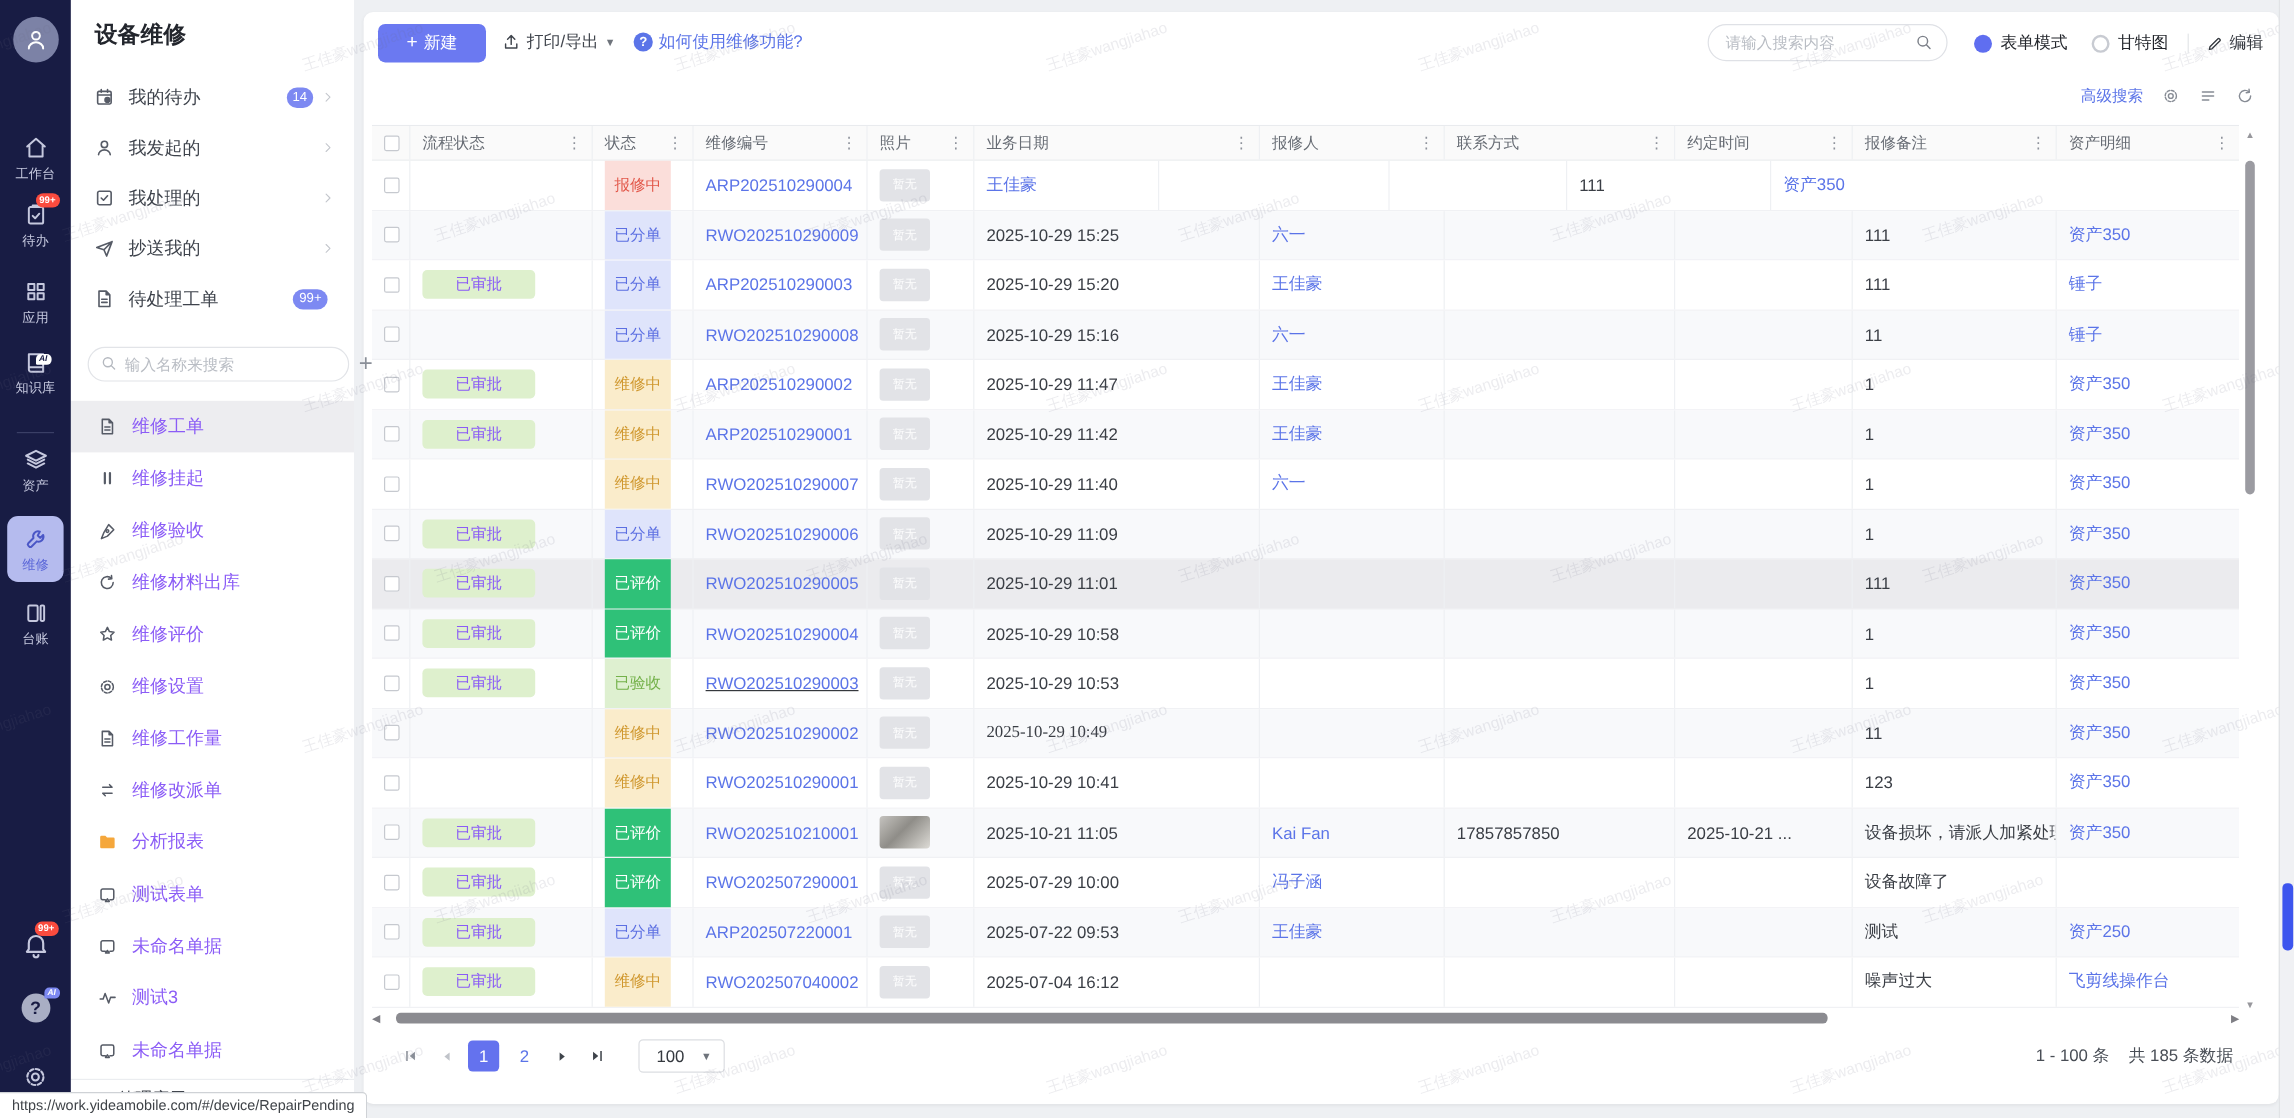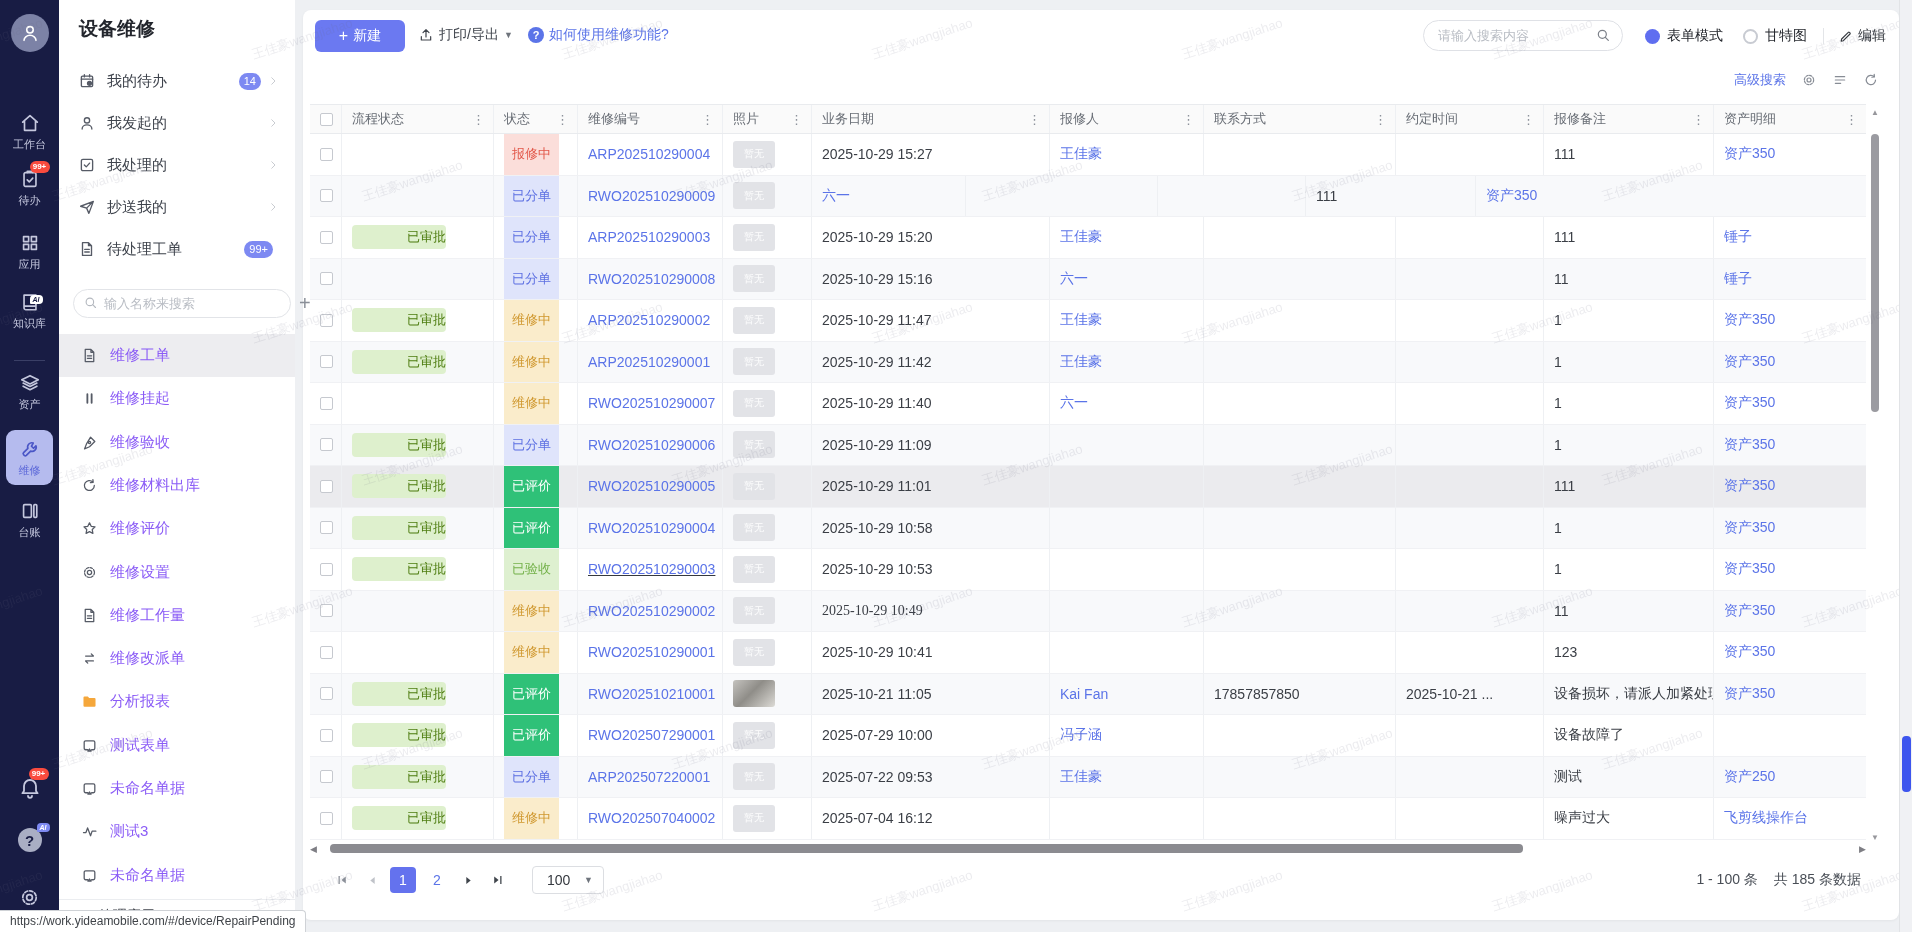--- a/index.html
+++ b/index.html
@@ -71,21 +71,21 @@
   .tcell:last-child { border-right:none; }
   .hcell { justify-content:space-between; font-size:13px; color:#676c74; }
   .hcell .more { color:#8d929b; font-size:13px; cursor:pointer; }
   .cb { width:13px; height:13px; border:1px solid #c6c9cf; border-radius:2px; background:#fff; margin:0 auto; cursor:pointer; }
   .badge { border-radius:4px; font-size:13px; line-height:22px; padding:16px 8px; }
   .b-red { background:#fbdeda; color:#e25749; }
   .b-blue { background:#dfe4fb; color:#5c6fe2; }
   .b-yellow { background:#faeccb; color:#d0982f; }
   .b-green-solid { background:#2fc178; color:#fff; }
   .b-green-light { background:#def0d0; color:#74b14a; }
-  .proc-badge { background:#def0cd; color:#4d7c0f; border-radius:4px; font-size:13px; line-height:24px; width:94px; text-align:right; }
+  .proc-badge { background:#def0cd; color:#8b5cf6; border-radius:4px; font-size:13px; line-height:24px; width:94px; text-align:center; }
   .linktext { color:#5b74e8; font-size:14px; cursor:pointer; }
   .plaintext { color:#3a3e45; font-size:14px; }
   .photo-ph { width:42px; height:27px; background:#e2e3e7; border-radius:3px; color:rgba(255,255,255,.95); font-size:10px; display:flex; align-items:center; justify-content:center; }
   .photo-img { width:42px; height:27px; border-radius:3px; background:linear-gradient(135deg,#c5c3bf 0%,#8f8d88 45%,#dddbd6 100%); cursor:pointer; }
 
   
   .vscroll { position:absolute; right:18px; top:96px; width:12px; height:738px; }
   .vthumb { position:absolute; left:2px; top:28px; width:8px; height:278px; background:#9b9ba1; border-radius:4px; }
   .varrow { position:absolute; left:1px; width:10px; text-align:center; font-size:8px; color:#97979c; cursor:pointer; }
   .hscroll { position:absolute; left:7px; top:832px; width:1556px; height:14px; }
@@ -628,23 +628,20 @@
           <div class="tcell" style="width: 152px;"></div>
           <div class="tcell" style="width: 84px;">
             <span class="badge b-red">报修中</span>
           </div>
           <div class="tcell" style="width: 145px;">
             <span class="linktext">ARP202510290004</span>
           </div>
           <div class="tcell" style="width: 89px;">
             <span class="photo-ph">暂无</span>
           </div>
-          <div class="tcell" style="width: 238px;">
-            <span class="plaintext">2025-10-29 15:27</span>
-          </div>
           <div class="tcell" style="width: 154px;">
             <span class="linktext">王佳豪</span>
           </div>
           <div class="tcell" style="width: 192px;"></div>
           <div class="tcell" style="width: 148px;"></div>
           <div class="tcell" style="width: 170px;">
             <span class="plaintext">111</span>
           </div>
           <div class="tcell" style="width: 152px;">
             <span class="linktext">资产350</span>
@@ -656,20 +653,23 @@
           </div>
           <div class="tcell" style="width: 152px;"></div>
           <div class="tcell" style="width: 84px;">
             <span class="badge b-blue">已分单</span>
           </div>
           <div class="tcell" style="width: 145px;">
             <span class="linktext">RWO202510290009</span>
           </div>
           <div class="tcell" style="width: 89px;">
             <span class="photo-ph">暂无</span>
+          </div>
+          <div class="tcell" style="width: 238px;">
+            <span class="plaintext">2025-10-29 15:25</span>
           </div>
           <div class="tcell" style="width: 154px;">
             <span class="linktext">六一</span>
           </div>
           <div class="tcell" style="width: 192px;"></div>
           <div class="tcell" style="width: 148px;"></div>
           <div class="tcell" style="width: 170px;">
             <span class="plaintext">111</span>
           </div>
           <div class="tcell" style="width: 152px;">

